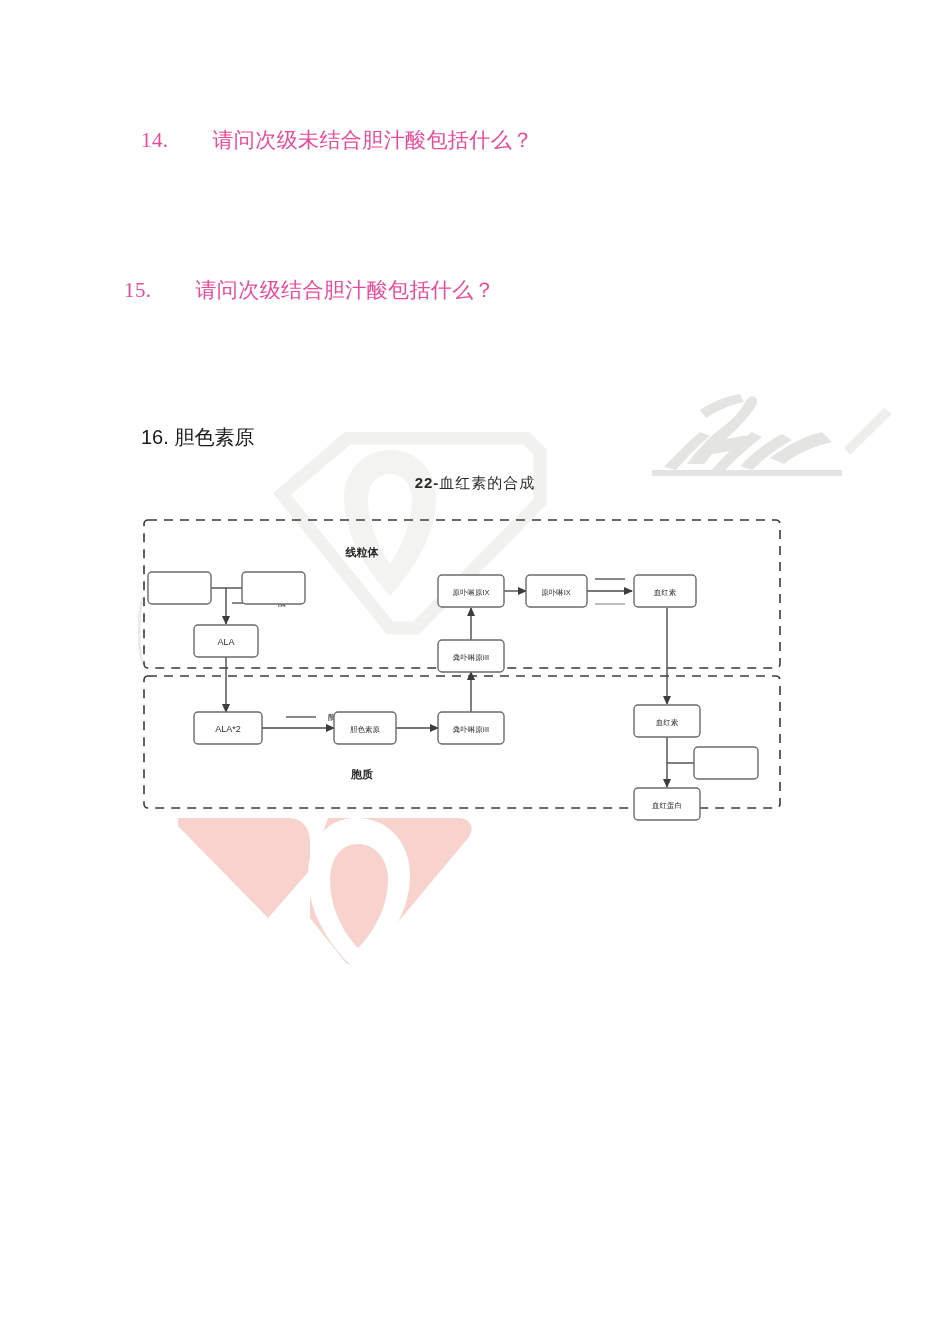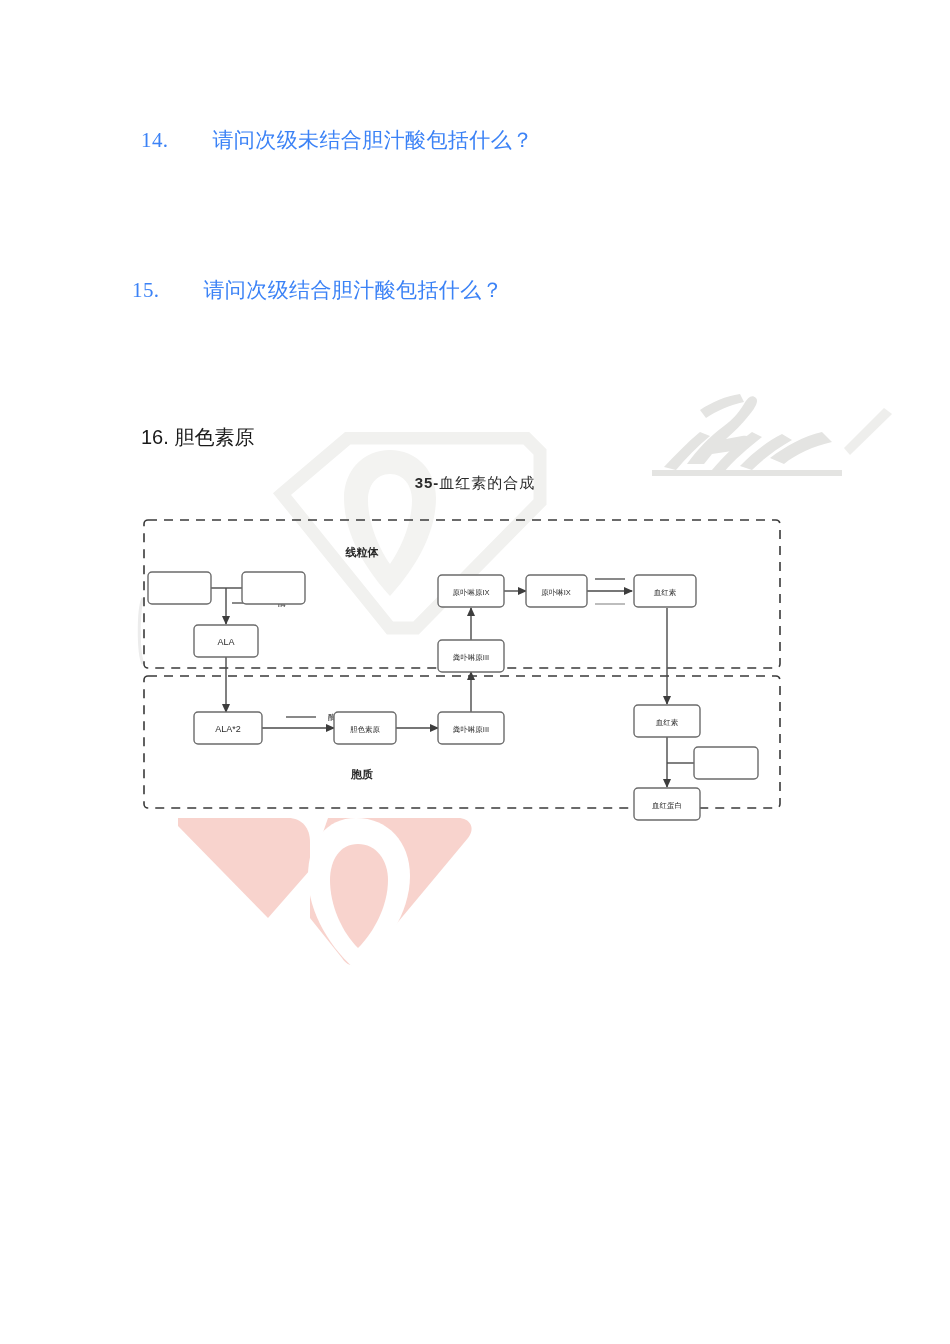--- a/index.html
+++ b/index.html
@@ -14,26 +14,26 @@
     font-family: "Liberation Serif", "DejaVu Serif", serif;
     color: #1a1a1a;
     overflow: hidden;
   }
 
   
   .question {
     position: absolute;
     font-family: "Liberation Serif", "DejaVu Serif", serif;
     font-size: 21px;
-    color: #3b82f6;
+    color: #ec4899;
     white-space: pre;
     letter-spacing: 0.4px;
   }
   #q14 { left: 141px; top: 126px; }
-  #q15 { left: 132px; top: 276px; }
+  #q15 { left: 124px; top: 276px; }
 
   #q16 {
     position: absolute;
     left: 141px;
     top: 424px;
     font-size: 20px;
     font-family: "Liberation Sans", "DejaVu Sans", sans-serif;
     color: #1a1a1a;
     white-space: pre;
   }
@@ -163,21 +163,21 @@
   <g fill="#f8d3cd">
     <path d="M198 44 C216 44, 228 60, 228 80 C228 106, 214 132, 198 148
              C182 132, 170 106, 170 80 C170 60, 180 44, 198 44 Z"></path>
   </g>
 </svg>
 
 <svg class="wm" id="wm-left-edge" viewBox="0 0 14 70">
   <path d="M7 2 C2 14, 2 56, 7 68" fill="none" stroke="#ececec" stroke-width="3"></path>
 </svg>
 
-<div id="diagram-title"><span class="tnum">35-</span><span>血红素的合成</span></div>
+<div id="diagram-title"><span class="tnum">22-</span><span>血红素的合成</span></div>
 
 <div id="diagram">
 <svg width="650" height="360" viewBox="0 0 650 360">
   <defs>
     <marker id="arrowhead" markerWidth="9" markerHeight="8" refX="8" refY="4" orient="auto" markerUnits="userSpaceOnUse">
       <path d="M0,0 L9,4 L0,8 z" fill="#3d3d3d"></path>
     </marker>
   </defs>
 
   <rect x="6" y="58" width="636" height="148" rx="4" fill="none" stroke="#3a3a3a" stroke-width="1.6" stroke-dasharray="9 7"></rect>

